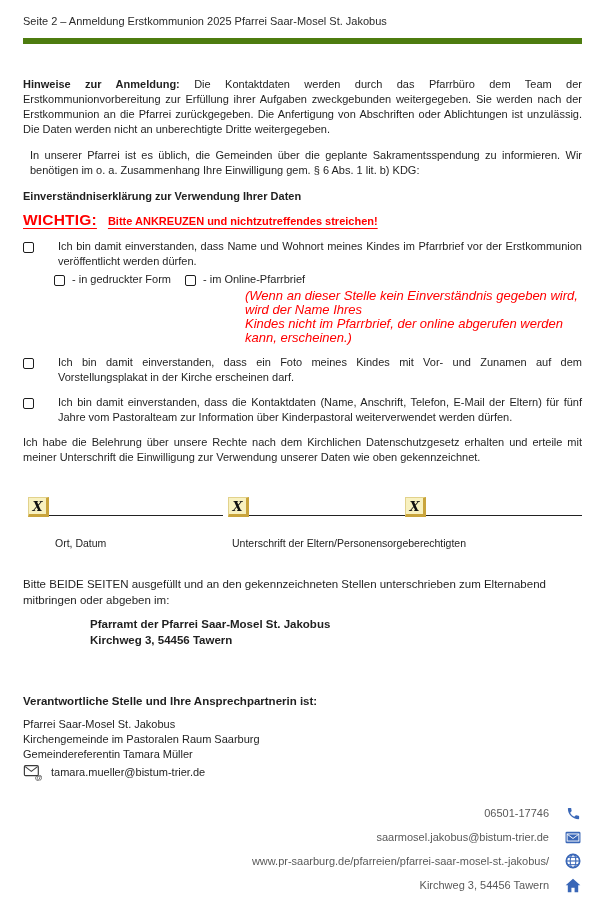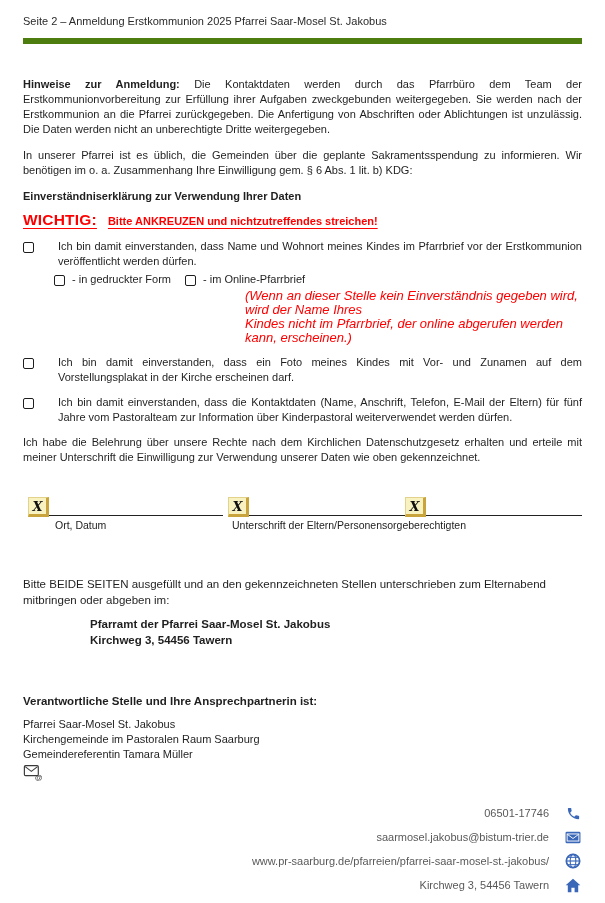--- a/index.html
+++ b/index.html
@@ -10,21 +10,21 @@
     font-size:11px;line-height:15px;
   }
   .page{padding:0 23px;}
   .doc-header{
     padding-top:14px;padding-bottom:9px;
     font-size:11px;color:#2a2a2a;
     border-bottom:6px solid #4d7c0f;
   }
   .para{ text-align:justify; }
   .p1{margin-top:33px;}
-  .p2{margin-top:11px;}
+  .p2{margin-top:11px;margin-left:7px;}
   .bold{font-weight:bold;}
   .consent-heading{margin-top:10px;font-weight:bold;}
   .wichtig{
     margin-top:8px;color:#ff0000;font-weight:bold;
     text-decoration:underline;text-underline-offset:3px;
   }
   .wichtig .big{font-size:15.5px;letter-spacing:.2px;}
   .wichtig .small{font-size:11px;margin-left:11px;}
   .check-item{display:flex;gap:24px;margin-top:10px;}
   .checkbox{
@@ -47,21 +47,21 @@
   .sig-line{position:relative;height:24px;border-bottom:1.4px solid #222;}
   .xbox{
     position:absolute;bottom:-2px;width:21px;height:20px;box-sizing:border-box;
     display:flex;align-items:center;justify-content:center;
     font-family:"DejaVu Serif", serif;font-style:italic;font-weight:bold;
     font-size:13px;color:#101010;
   }
   .xb1{left:0;}
   .xb2{left:0;}
   .xb3{left:177px;}
-  .sig-label{font-size:10.5px;color:#222;margin-top:2px;}
+  .sig-label{font-size:10.5px;color:#222;margin-top:20px;}
   .sig-group.left .sig-label{margin-left:27px;}
   .sig-group.right .sig-label{margin-left:4px;}
   
   .submit-block{margin-top:36px;font-weight:normal;font-size:11.5px;line-height:15.5px;}
   .office-block{margin-top:9px;margin-left:67px;font-weight:bold;font-size:11.5px;line-height:15.5px;}
   
   .responsible-heading{margin-top:46px;font-weight:bold;font-size:11.5px;}
   .responsible-lines{margin-top:8px;}
   .email-row{display:flex;align-items:center;gap:9px;margin-top:2px;}
   .email-row svg{flex:none;}
@@ -152,20 +152,21 @@
   <div class="responsible-lines">
     <div>Pfarrei Saar-Mosel St. Jakobus</div>
     <div>Kirchengemeinde im Pastoralen Raum Saarburg</div>
     <div>Gemeindereferentin Tamara Müller</div>
     <div class="email-row">
       <svg width="19" height="17" viewBox="0 0 24 22">
         <rect x="1.5" y="2" width="18" height="13" rx="1.5" fill="none" stroke="#3a3a3a" stroke-width="1.5"></rect>
         <path d="M2.5 3.5 L10.5 9.5 L18.5 3.5" fill="none" stroke="#3a3a3a" stroke-width="1.3"></path>
         <text x="15" y="21" font-size="10" fill="#3a3a3a" font-family="Liberation Sans, sans-serif">@</text>
       </svg>
+      <span>tamara.mueller@bistum-trier.de</span>
     </div>
   </div>
 
 </div>
 
 <div class="footer">
   <div class="footer-row">
     <span>06501-17746</span>
     <span class="footer-icon">
       <svg width="15" height="15" viewBox="0 0 24 24" fill="#3a67b7">

